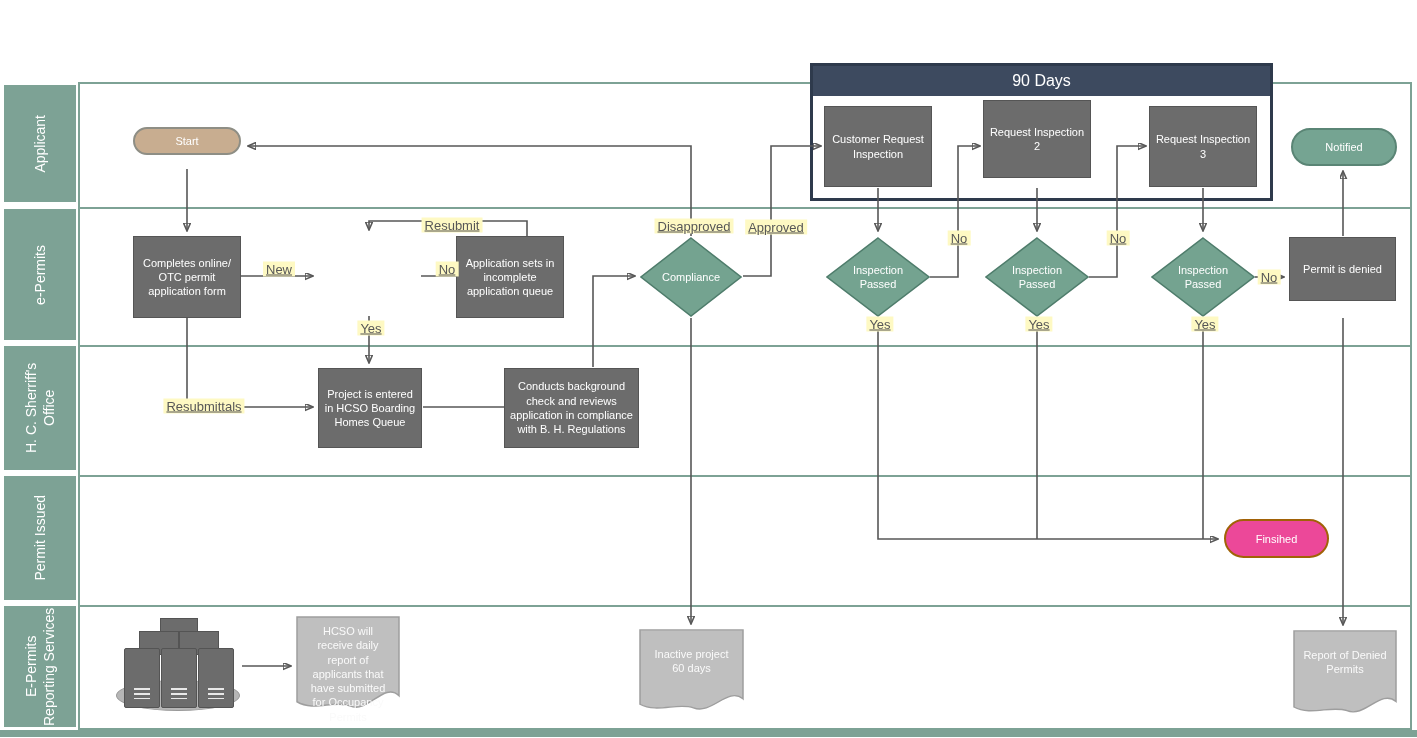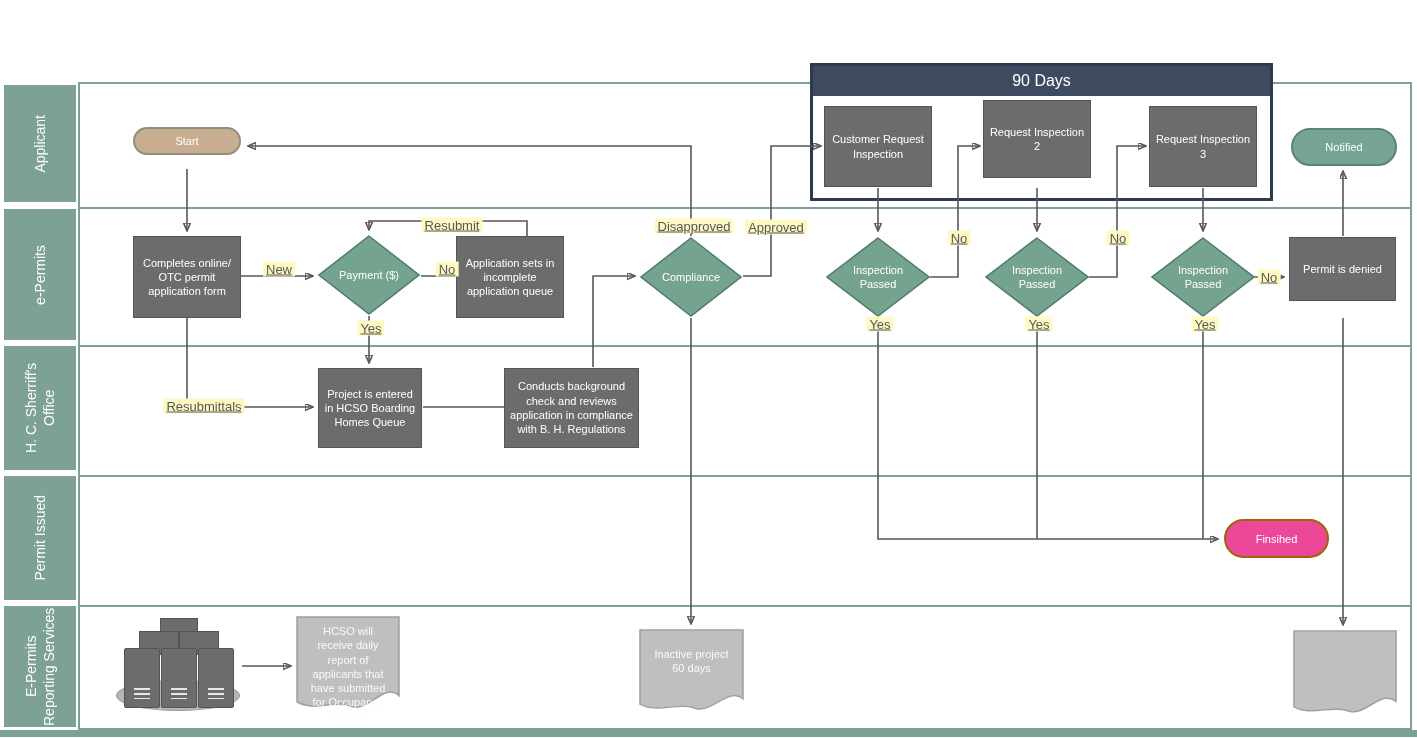--- a/index.html
+++ b/index.html
@@ -113,26 +113,20 @@
 
   <div class="node proc" style="left:133px;top:236px;width:108px;height:82px">Completes online/ OTC permit application form</div>
   <div class="node proc" style="left:456px;top:236px;width:108px;height:82px">Application sets in incomplete application queue</div>
   <div class="node proc" style="left:824px;top:106px;width:108px;height:81px">Customer Request Inspection</div>
   <div class="node proc" style="left:983px;top:100px;width:108px;height:78px">Request Inspection 2</div>
   <div class="node proc" style="left:1149px;top:106px;width:108px;height:81px">Request Inspection 3</div>
   <div class="node proc" style="left:1289px;top:237px;width:107px;height:64px">Permit is denied</div>
   <div class="node proc" style="left:318px;top:368px;width:104px;height:80px">Project is entered in HCSO Boarding Homes Queue</div>
   <div class="node proc" style="left:504px;top:368px;width:135px;height:80px">Conducts background check and reviews application in compliance with B. H. Regulations</div>
 
-  <div class="node diamond" style="left:318px;top:235px;width:102px;height:80px">
-    <svg viewBox="0 0 104 80" preserveAspectRatio="none">
-        <polygon points="52,1 103,40 52,79 1,40" fill="#74A390" stroke="#4E7C6B" stroke-width="1.5"></polygon>
-      </svg>
-    <div class="dtext">Payment ($)</div>
-  </div>
   <div class="node diamond" style="left:640px;top:237px;width:102px;height:80px">
     <svg viewBox="0 0 104 80" preserveAspectRatio="none">
         <polygon points="52,1 103,40 52,79 1,40" fill="#74A390" stroke="#4E7C6B" stroke-width="1.5"></polygon>
       </svg>
     <div class="dtext">Compliance</div>
   </div>
   <div class="node diamond" style="left:826px;top:237px;width:104px;height:80px">
     <svg viewBox="0 0 104 80" preserveAspectRatio="none">
         <polygon points="52,1 103,40 52,79 1,40" fill="#74A390" stroke="#4E7C6B" stroke-width="1.5"></polygon>
       </svg>
@@ -160,20 +154,21 @@
   <div class="node doc" style="left:639px;top:629px;width:105px;height:86px">
     <svg viewBox="0 0 104 96" preserveAspectRatio="none">
         <path d="M1,1 H103 V78 C88,64 72,96 54,88 C38,82 18,94 1,84 Z" fill="#BFBFBF" stroke="#9E9E9E" stroke-width="1.5"></path>
       </svg>
     <div class="dtext" style="top:18px">Inactive project 60 days</div>
   </div>
   <div class="node doc" style="left:1293px;top:630px;width:104px;height:88px">
     <svg viewBox="0 0 104 96" preserveAspectRatio="none">
         <path d="M1,1 H103 V78 C88,64 72,96 54,88 C38,82 18,94 1,84 Z" fill="#BFBFBF" stroke="#9E9E9E" stroke-width="1.5"></path>
       </svg>
+    <div class="dtext" style="top:18px">Report of Denied Permits</div>
   </div>
 
   <div class="servers">
     <div class="base"></div>
     <div class="topbox"></div>
     <div class="midbox m1"></div>
     <div class="midbox m2"></div>
     <div class="tower t1">
         <div class="bars"></div>
       </div>

